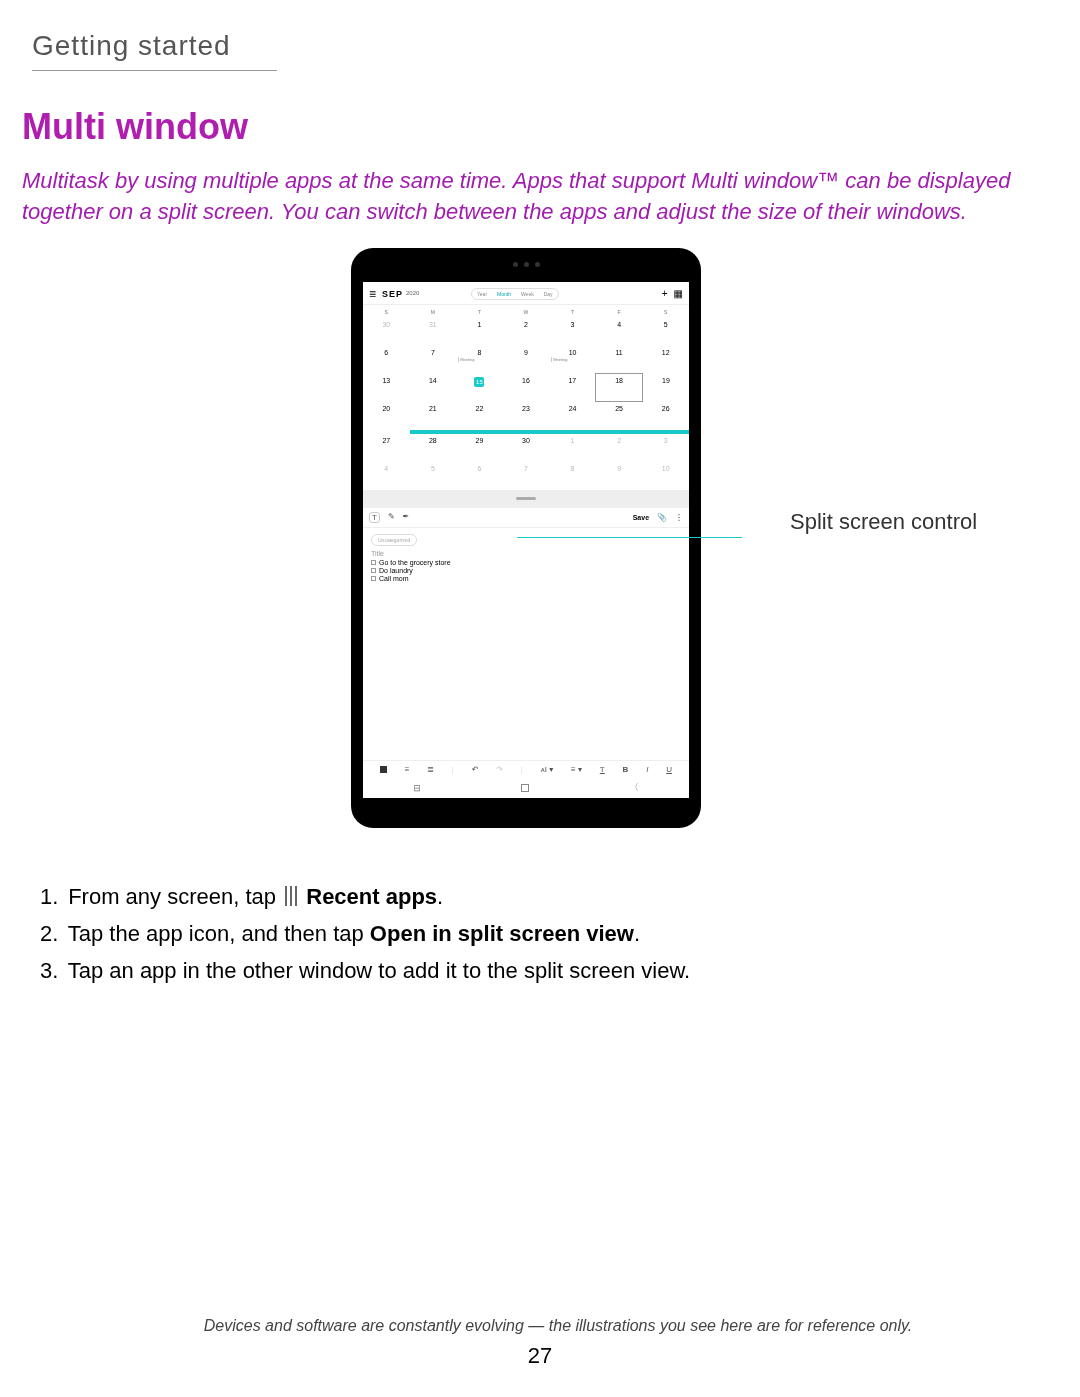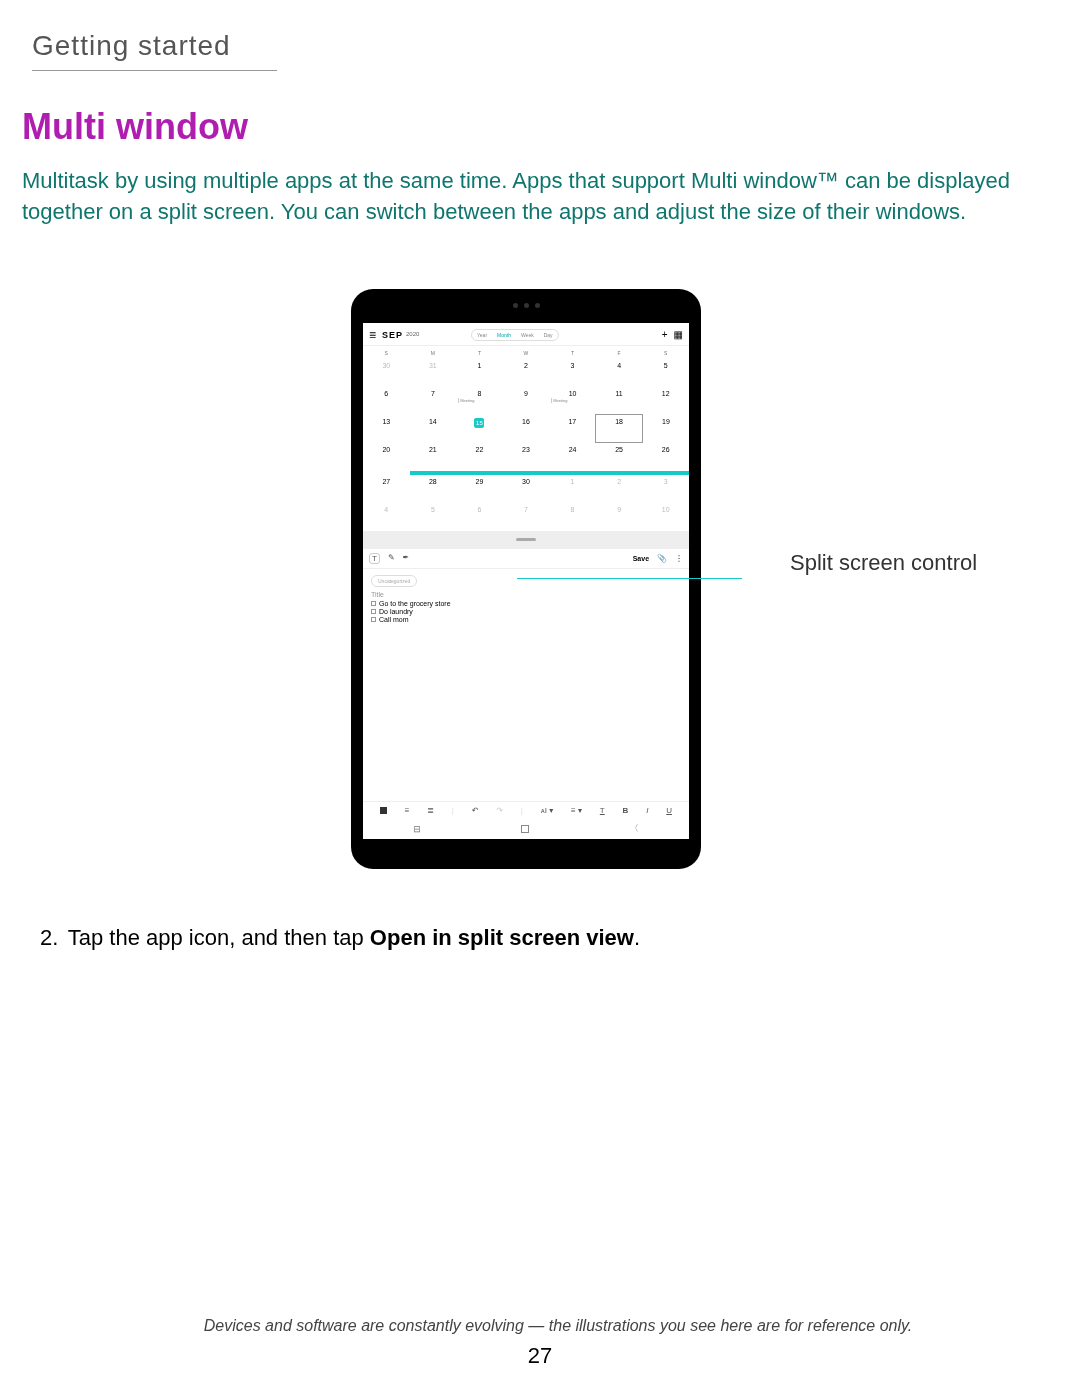--- a/index.html
+++ b/index.html
@@ -27,22 +27,23 @@
   }
   h1.title {
     color: #b01eb0;
     font-size: 36px;
     font-weight: bold;
     margin-bottom: 18px;
   }
   .intro {
     font-size: 22px;
     line-height: 1.4;
-    color: #0f766e;
-    margin-bottom: 61px;
+    color: #a21caf;
+    margin-bottom: 20px;
+    font-style: italic;
   }
   .figure-wrap {
     display: flex;
     justify-content: center;
     position: relative;
     margin-bottom: 50px;
   }
   .tablet-frame {
     width: 350px;
     height: 580px;
@@ -371,20 +372,34 @@
         </div>
       </div>
     </div>
 
     <div class="callout-line" style="left: 495px; top: 289px; width: 225px;"></div>
     <div class="callout-text" style="left: 768px; top: 260px;">Split screen control</div>
   </div>
 
   <div class="steps">
     <div>
+      <span class="num">1.</span>
+      <span>From any screen, tap</span>
+      <span class="recent-apps-icon">
+          <span></span>
+          <span></span>
+          <span></span>
+        </span>
+      <b>Recent apps</b>.
+    </div>
+    <div>
       <span class="num">2.</span>
       <span>Tap the app icon, and then tap </span><b>Open in split screen view</b>.
     </div>
+    <div>
+      <span class="num">3.</span>
+      <span>Tap an app in the other window to add it to the split screen view.</span>
+    </div>
   </div>
 </div>
 
 <div class="disclaimer">Devices and software are constantly evolving — the illustrations you see here are for reference only.</div>
 <div class="page-num">27</div>
 
 </body></html>

